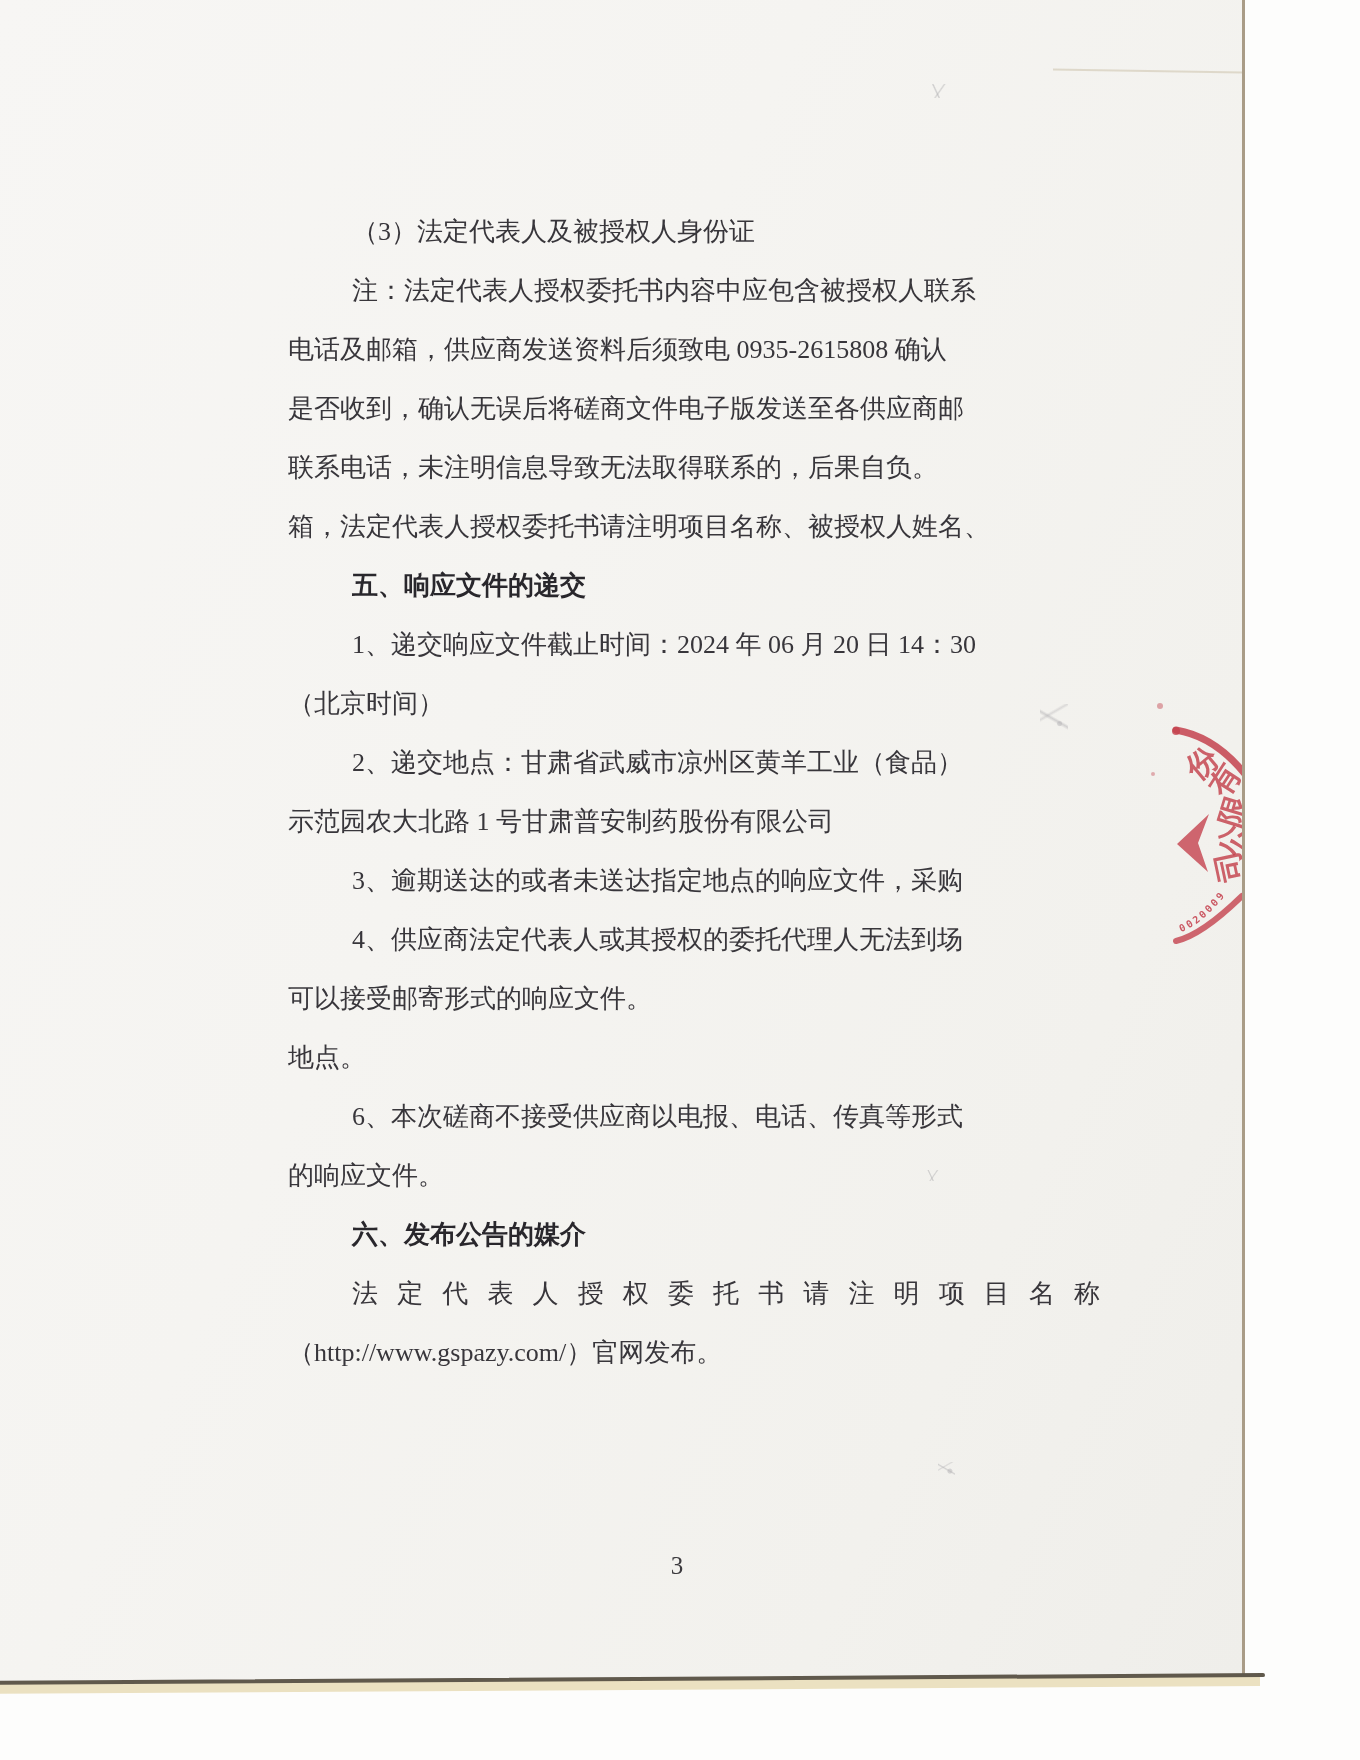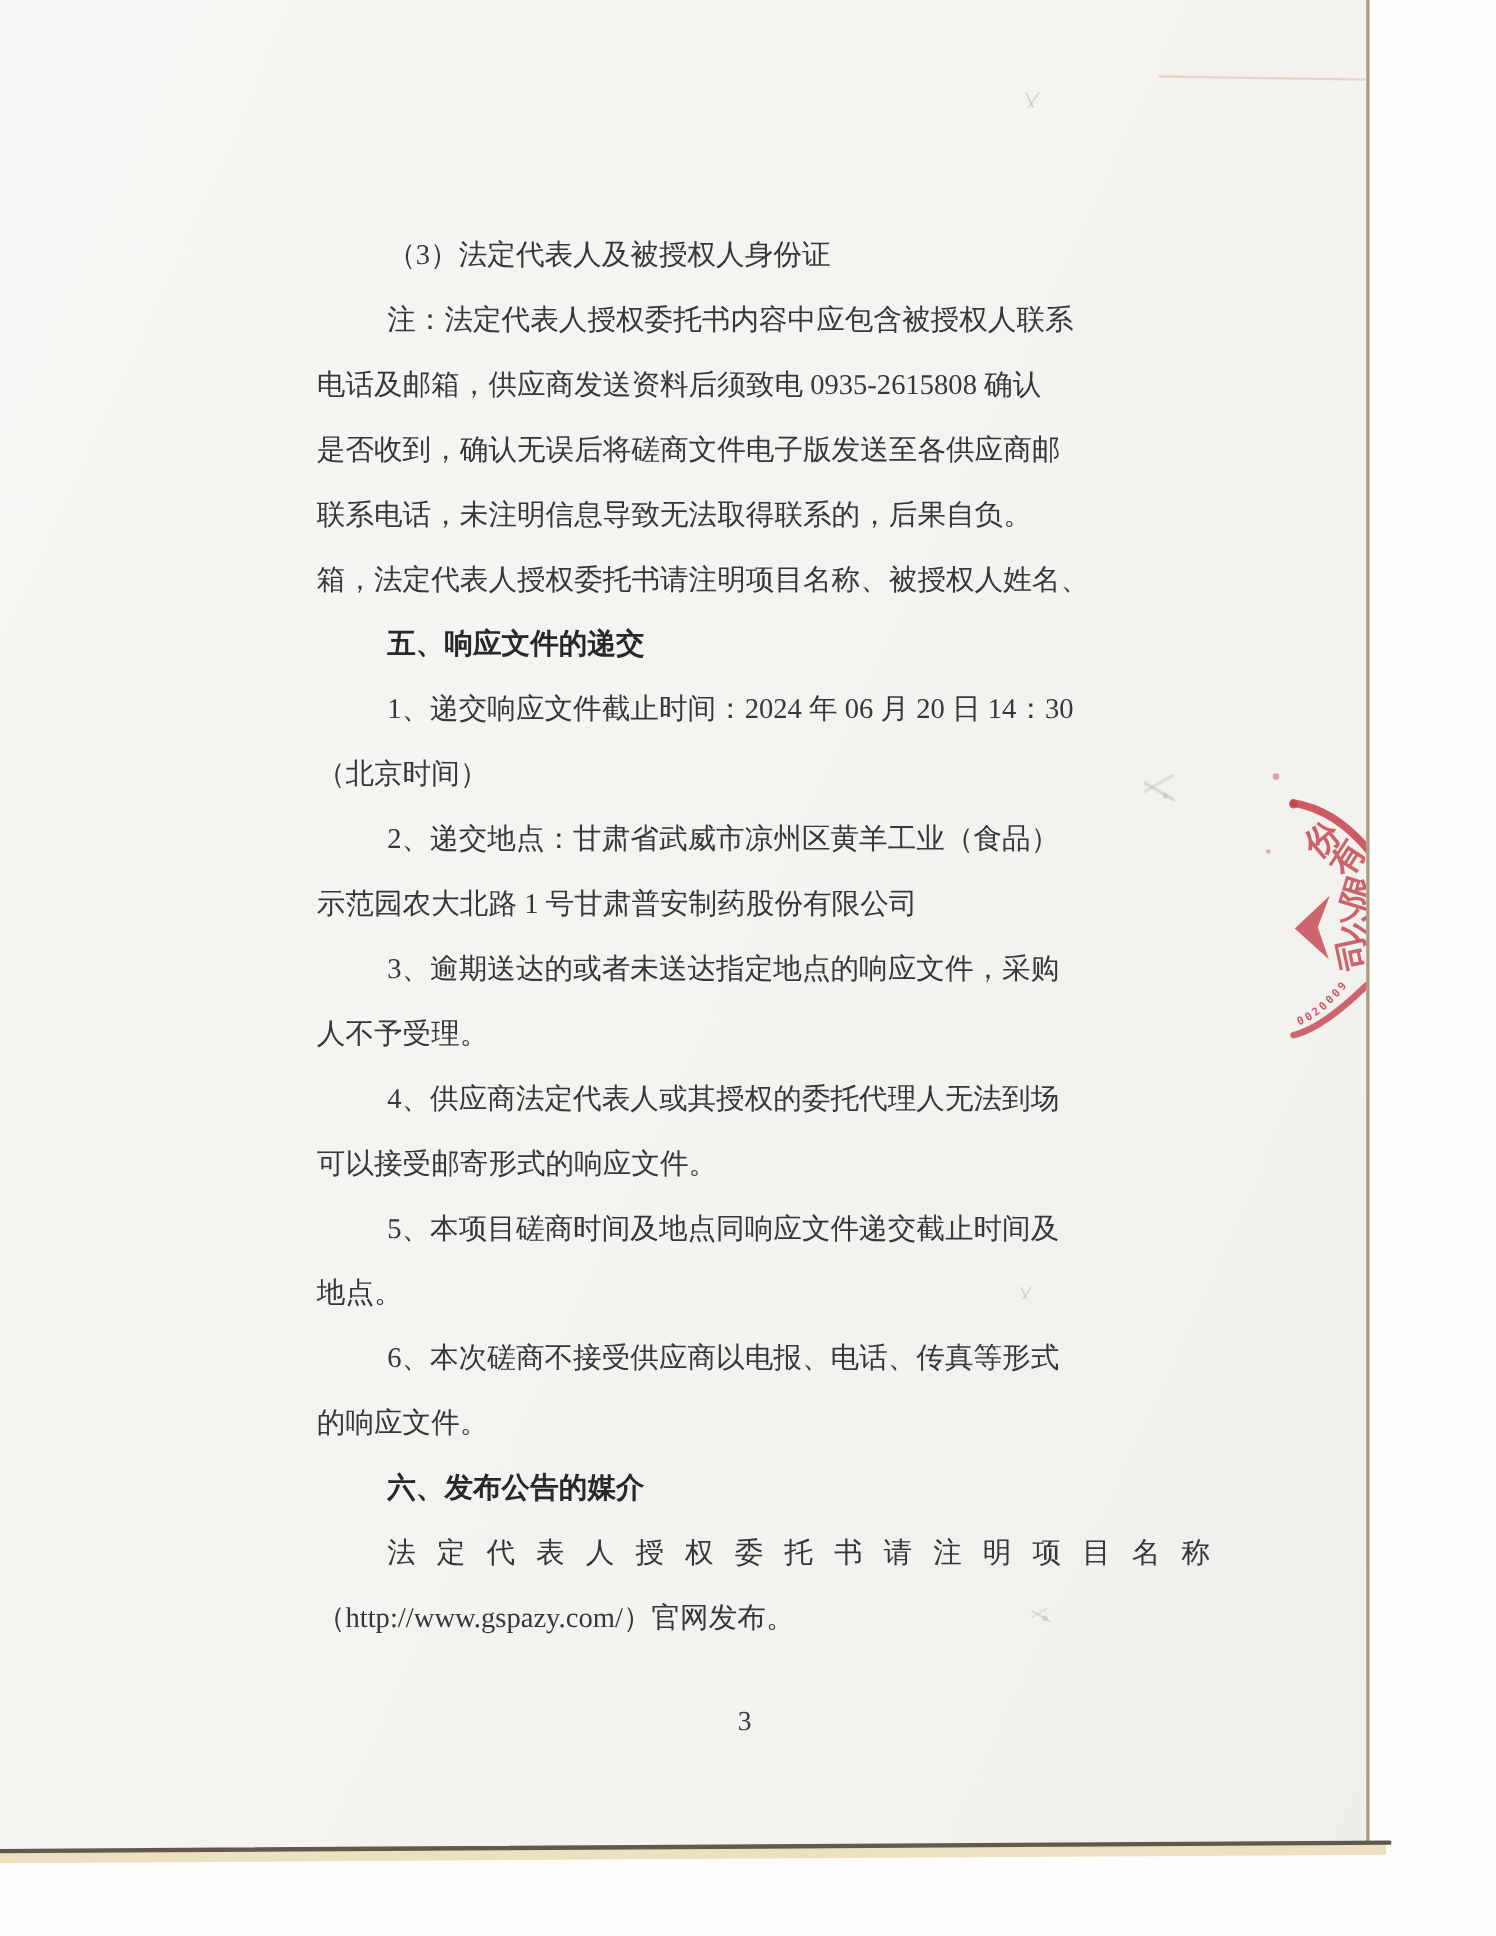--- a/index.html
+++ b/index.html
@@ -86,24 +86,22 @@
       <p>电话及邮箱，供应商发送资料后须致电 0935-2615808 确认</p>
       <p>是否收到，确认无误后将磋商文件电子版发送至各供应商邮</p>
       <p>联系电话，未注明信息导致无法取得联系的，后果自负。</p>
       <p>箱，法定代表人授权委托书请注明项目名称、被授权人姓名、</p>
       <p class="indent bold">五、响应文件的递交</p>
       <p class="indent">1、递交响应文件截止时间：2024 年 06 月 20 日 14：30</p>
       <p>（北京时间）</p>
       <p class="indent">2、递交地点：甘肃省武威市凉州区黄羊工业（食品）</p>
       <p>示范园农大北路 1 号甘肃普安制药股份有限公司</p>
       <p class="indent">3、逾期送达的或者未送达指定地点的响应文件，采购</p>
-      <p>人不予受理。</p>
       <p class="indent">4、供应商法定代表人或其授权的委托代理人无法到场</p>
       <p>可以接受邮寄形式的响应文件。</p>
-      <p class="indent">5、本项目磋商时间及地点同响应文件递交截止时间及</p>
       <p>地点。</p>
       <p class="indent">6、本次磋商不接受供应商以电报、电话、传真等形式</p>
       <p>的响应文件。</p>
       <p class="indent bold">六、发布公告的媒介</p>
       <p class="indent spread">法定代表人授权委托书请注明项目名称</p>
       <p>（http://www.gspazy.com/）官网发布。</p>
     </div>
 
     <div class="pagenum">3</div>
 

